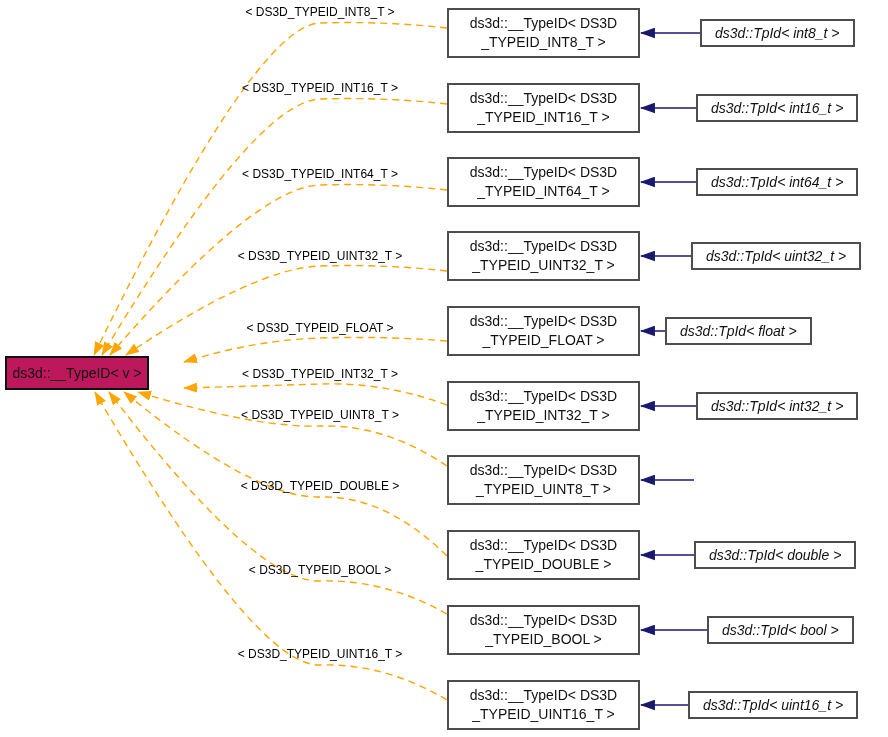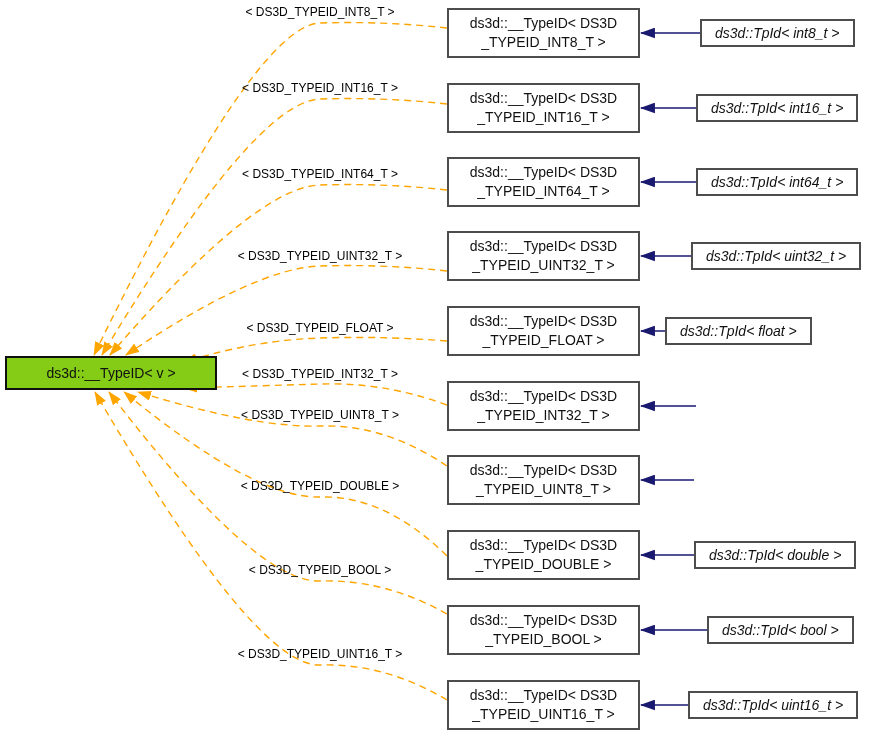--- a/index.html
+++ b/index.html
@@ -31,22 +31,22 @@
     text-align: center;
     font-size: 14px;
     line-height: 19px;
     white-space: pre-line;
     cursor: pointer;
   }
   .node.instance { left: 447px; width: 193px; height: 50px; }
   .node.tpid { height: 28px; padding: 0 13px; white-space: nowrap; font-style: italic; }
   .node.root {
     left: 5px; top: 356px;
-    width: 212px; height: 34px;
-    background: #84cc16;
+    width: 144px; height: 34px;
+    background: #be185d;
     border-color: #0f0f0f;
     cursor: default;
   }
   .edge-label {
     position: absolute;
     left: 320px;
     transform: translateX(-50%);
     font-size: 12px;
     white-space: nowrap;
     color: #000000;
@@ -112,20 +112,21 @@
   <div class="node tpid" style="left:691px; top:242px">ds3d::TpId&lt; uint32_t &gt;</div>
   <div class="edge-label" style="top:249px">&lt; DS3D_TYPEID_UINT32_T &gt;</div>
 
   <div class="node instance" style="top:306px">ds3d::__TypeID&lt; DS3D
 _TYPEID_FLOAT &gt;</div>
   <div class="node tpid" style="left:665px; top:317px">ds3d::TpId&lt; float &gt;</div>
   <div class="edge-label" style="top:321px">&lt; DS3D_TYPEID_FLOAT &gt;</div>
 
   <div class="node instance" style="top:381px">ds3d::__TypeID&lt; DS3D
 _TYPEID_INT32_T &gt;</div>
+  <div class="node tpid" style="left:696px; top:392px">ds3d::TpId&lt; int32_t &gt;</div>
   <div class="edge-label" style="top:367px">&lt; DS3D_TYPEID_INT32_T &gt;</div>
 
   <div class="node instance" style="top:455px">ds3d::__TypeID&lt; DS3D
 _TYPEID_UINT8_T &gt;</div>
   <div class="edge-label" style="top:408px">&lt; DS3D_TYPEID_UINT8_T &gt;</div>
 
   <div class="node instance" style="top:530px">ds3d::__TypeID&lt; DS3D
 _TYPEID_DOUBLE &gt;</div>
   <div class="node tpid" style="left:694px; top:541px">ds3d::TpId&lt; double &gt;</div>
   <div class="edge-label" style="top:479px">&lt; DS3D_TYPEID_DOUBLE &gt;</div>

